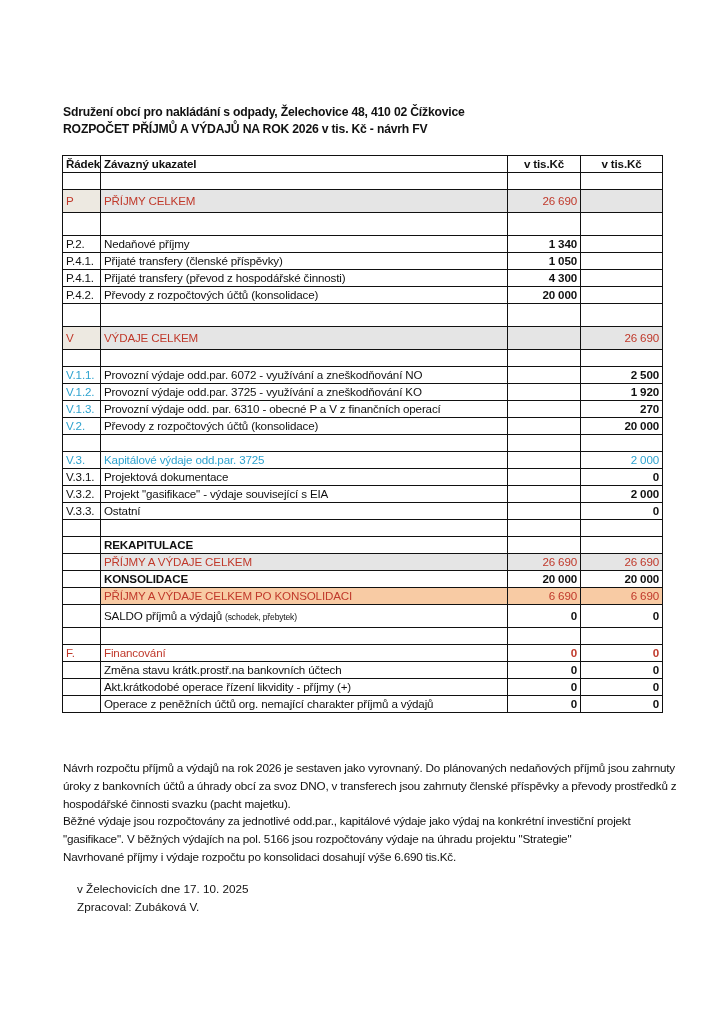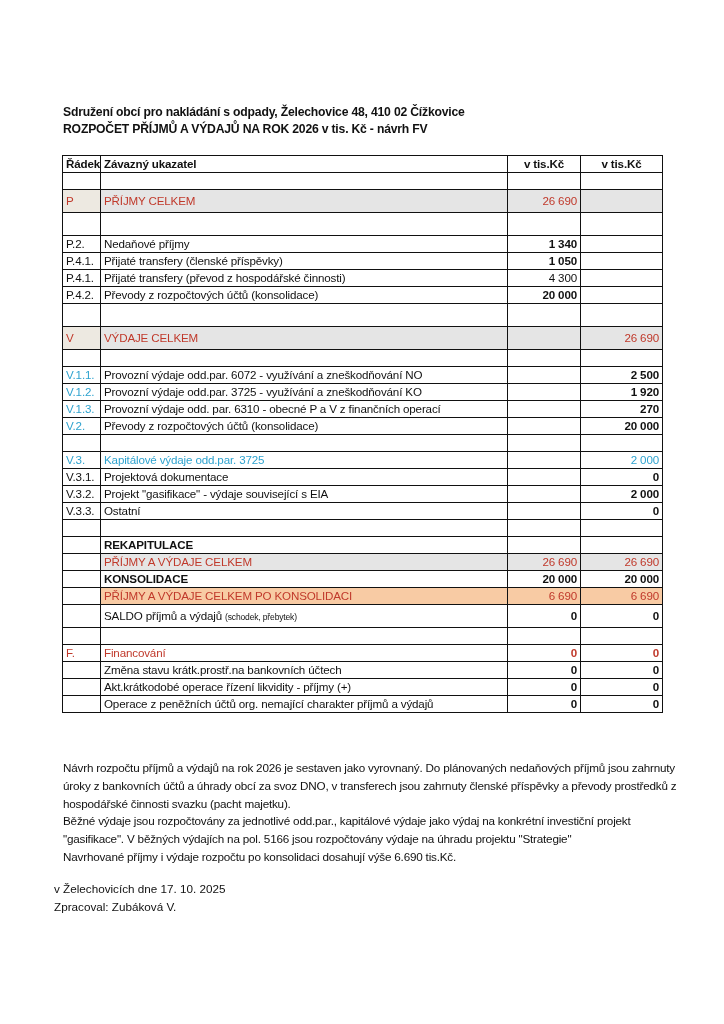--- a/index.html
+++ b/index.html
@@ -16,21 +16,21 @@
   tr.grey td { background: #e5e5e5; }
   tr.peach td { background: #f8cba4; }
   tr.grey td:first-child, tr.peach td:first-child { background: #fff; }
   tr.grey.full td:first-child { background: #ede9e1; }
   .red { color: #c0392b; }
   .blue { color: #2fa3cf; }
   .bold { font-weight: bold; }
   .small { font-size: 8.5px; }
   .para { position: absolute; left: 63px; top: 759px; width: 620px; font-size: 11.7px; line-height: 17.8px; letter-spacing: -0.2px; }
   .para p { margin: 0; }
-  .footer { position: absolute; left: 54px; top: 880px; font-size: 11.7px; line-height: 17.5px; }
+  .footer { position: absolute; left: 77px; top: 880px; font-size: 11.7px; line-height: 17.5px; }
 </style>
 </head>
 <body>
 
 <div class="header">
   <div>Sdružení obcí pro nakládání s odpady, Želechovice 48, 410 02 Čížkovice</div>
   <div>ROZPOČET PŘÍJMŮ A VÝDAJŮ NA ROK 2026 v tis. Kč - návrh FV</div>
 </div>
 
 <table class="budget">
@@ -73,21 +73,21 @@
       </tr>
     <tr>
         <td>P.4.1.</td>
         <td><span>Přijaté transfery (členské příspěvky)</span></td>
         <td class="num" style="font-weight: bold;">1 050</td>
         <td class="num" style="font-weight: bold;"></td>
       </tr>
     <tr>
         <td>P.4.1.</td>
         <td><span>Přijaté transfery (převod z hospodářské činnosti)</span></td>
-        <td class="num" style="font-weight: normal;">4 300</td>
+        <td class="num" style="font-weight: bold;">4 300</td>
         <td class="num" style="font-weight: bold;"></td>
       </tr>
     <tr>
         <td>P.4.2.</td>
         <td><span>Převody z rozpočtových účtů (konsolidace)</span></td>
         <td class="num" style="font-weight: bold;">20 000</td>
         <td class="num" style="font-weight: bold;"></td>
       </tr>
     <tr class="tall">
         <td></td>

